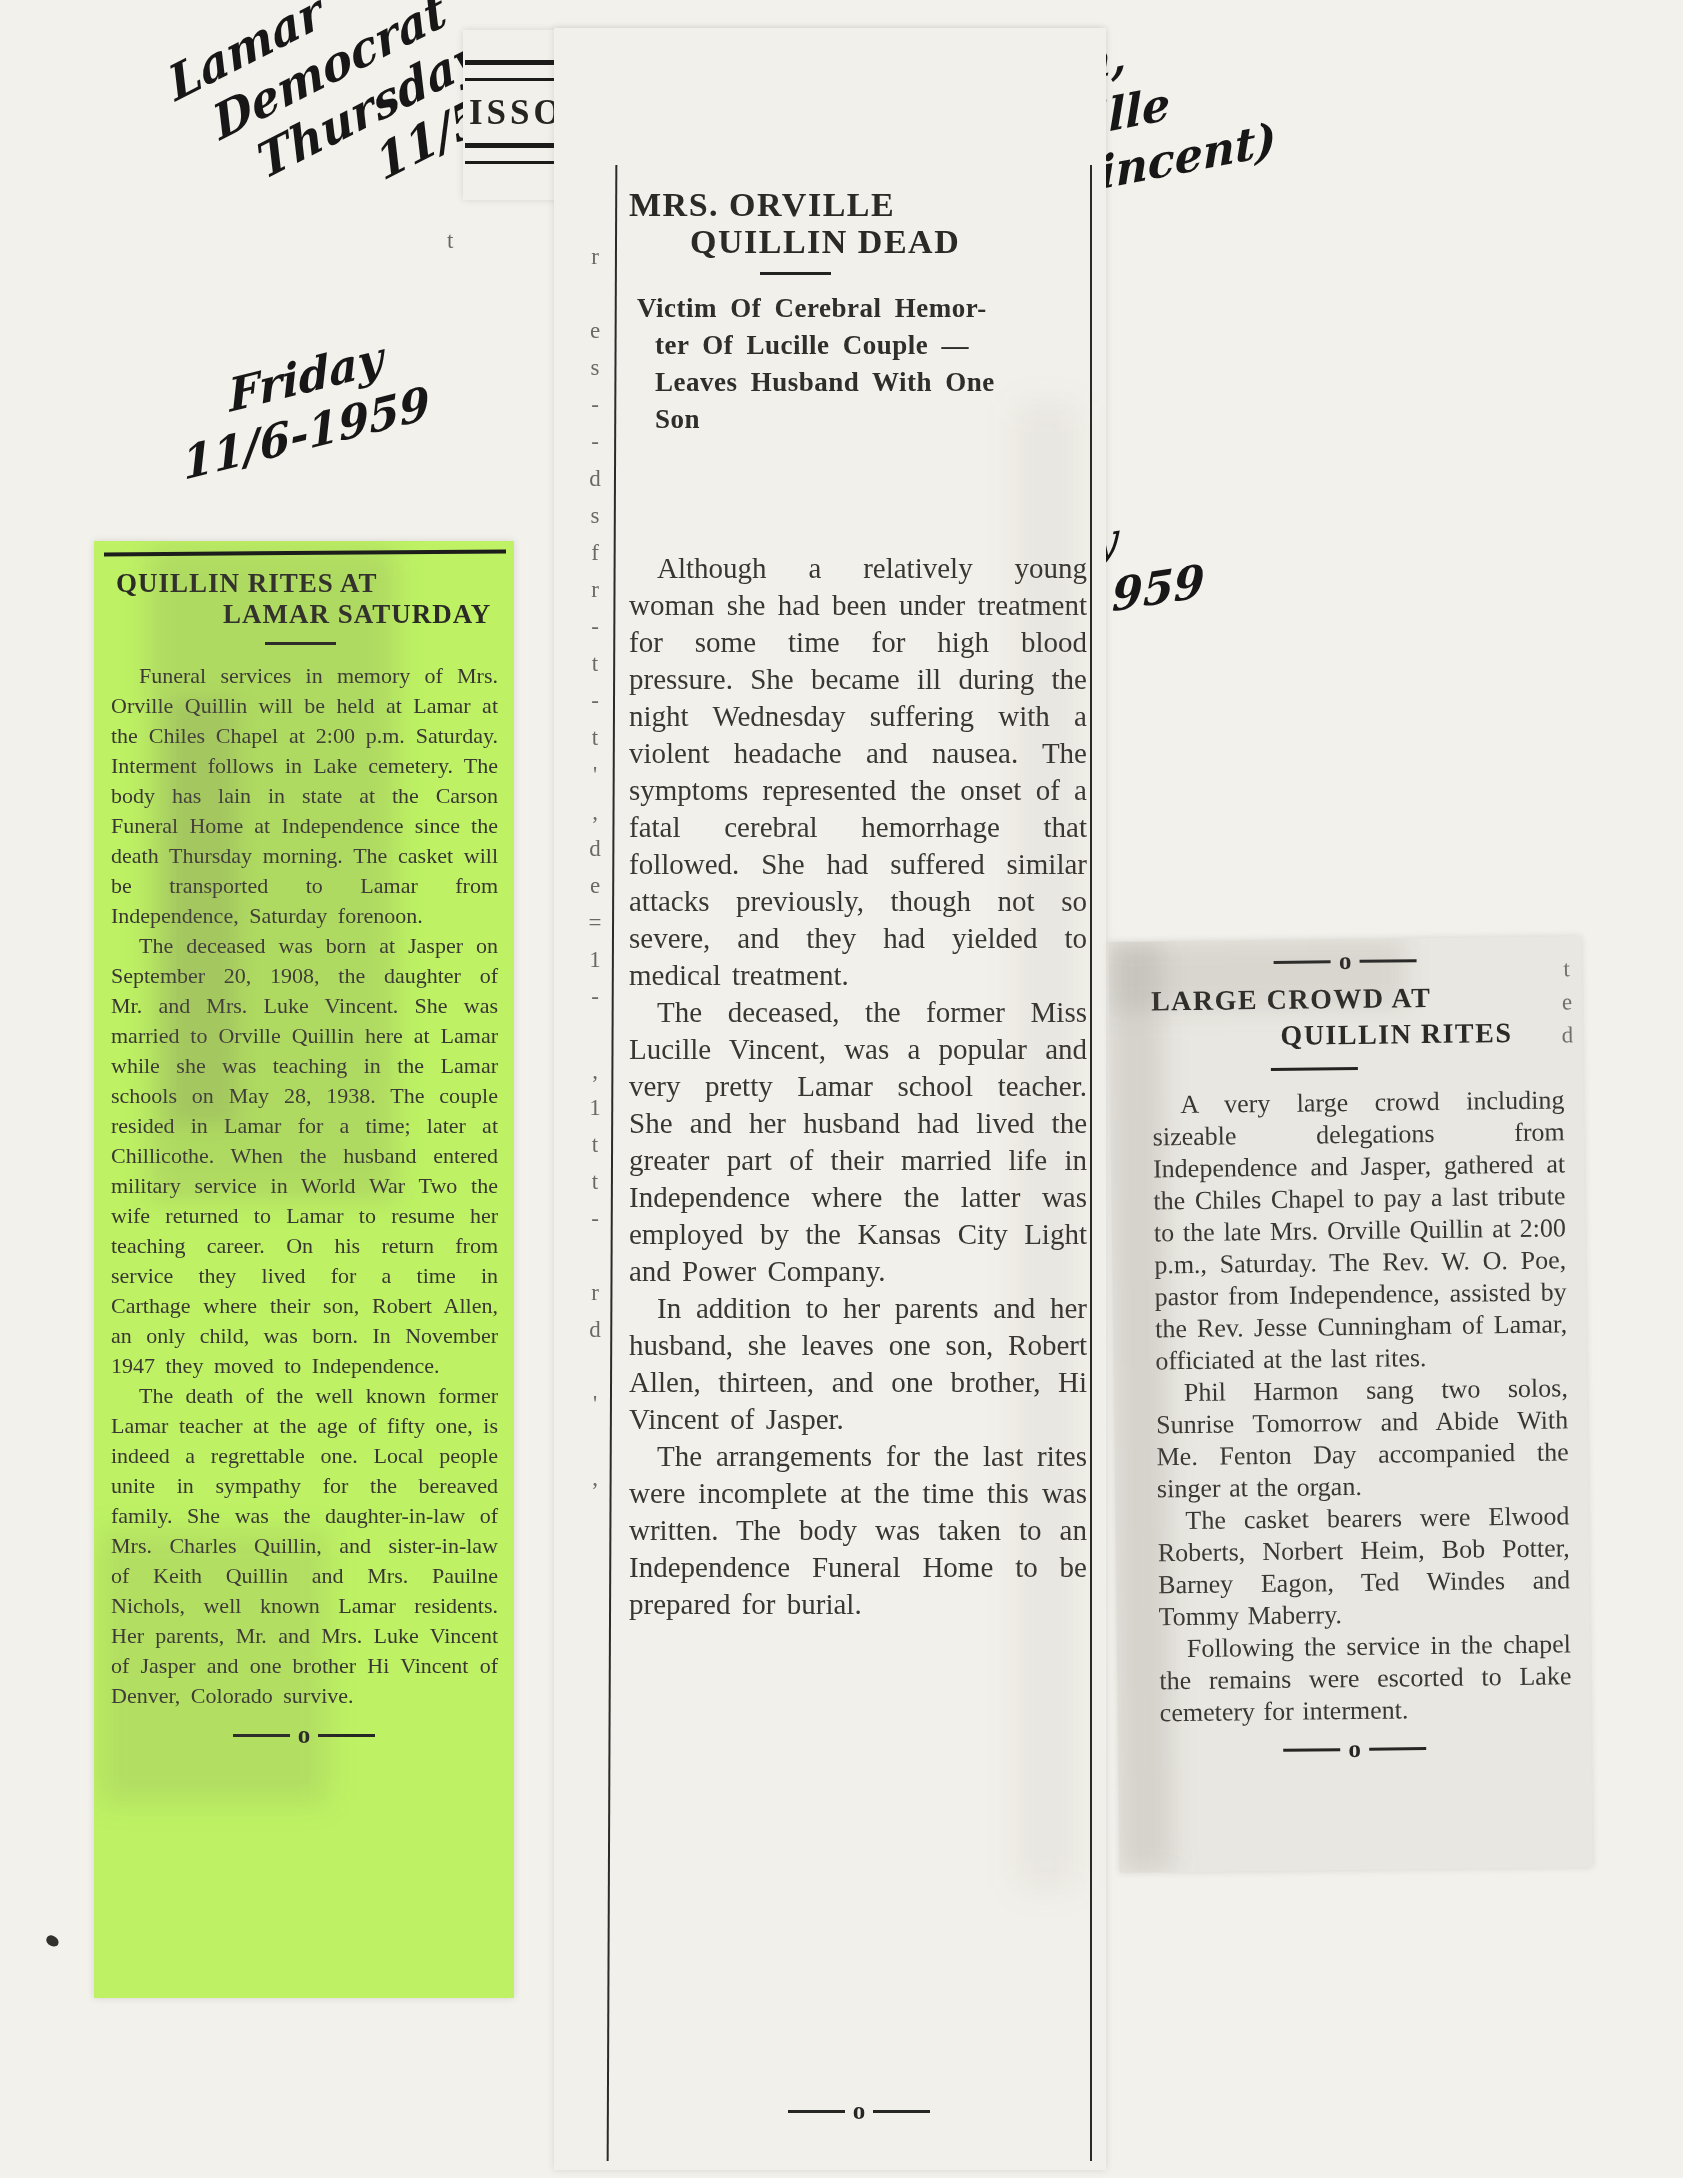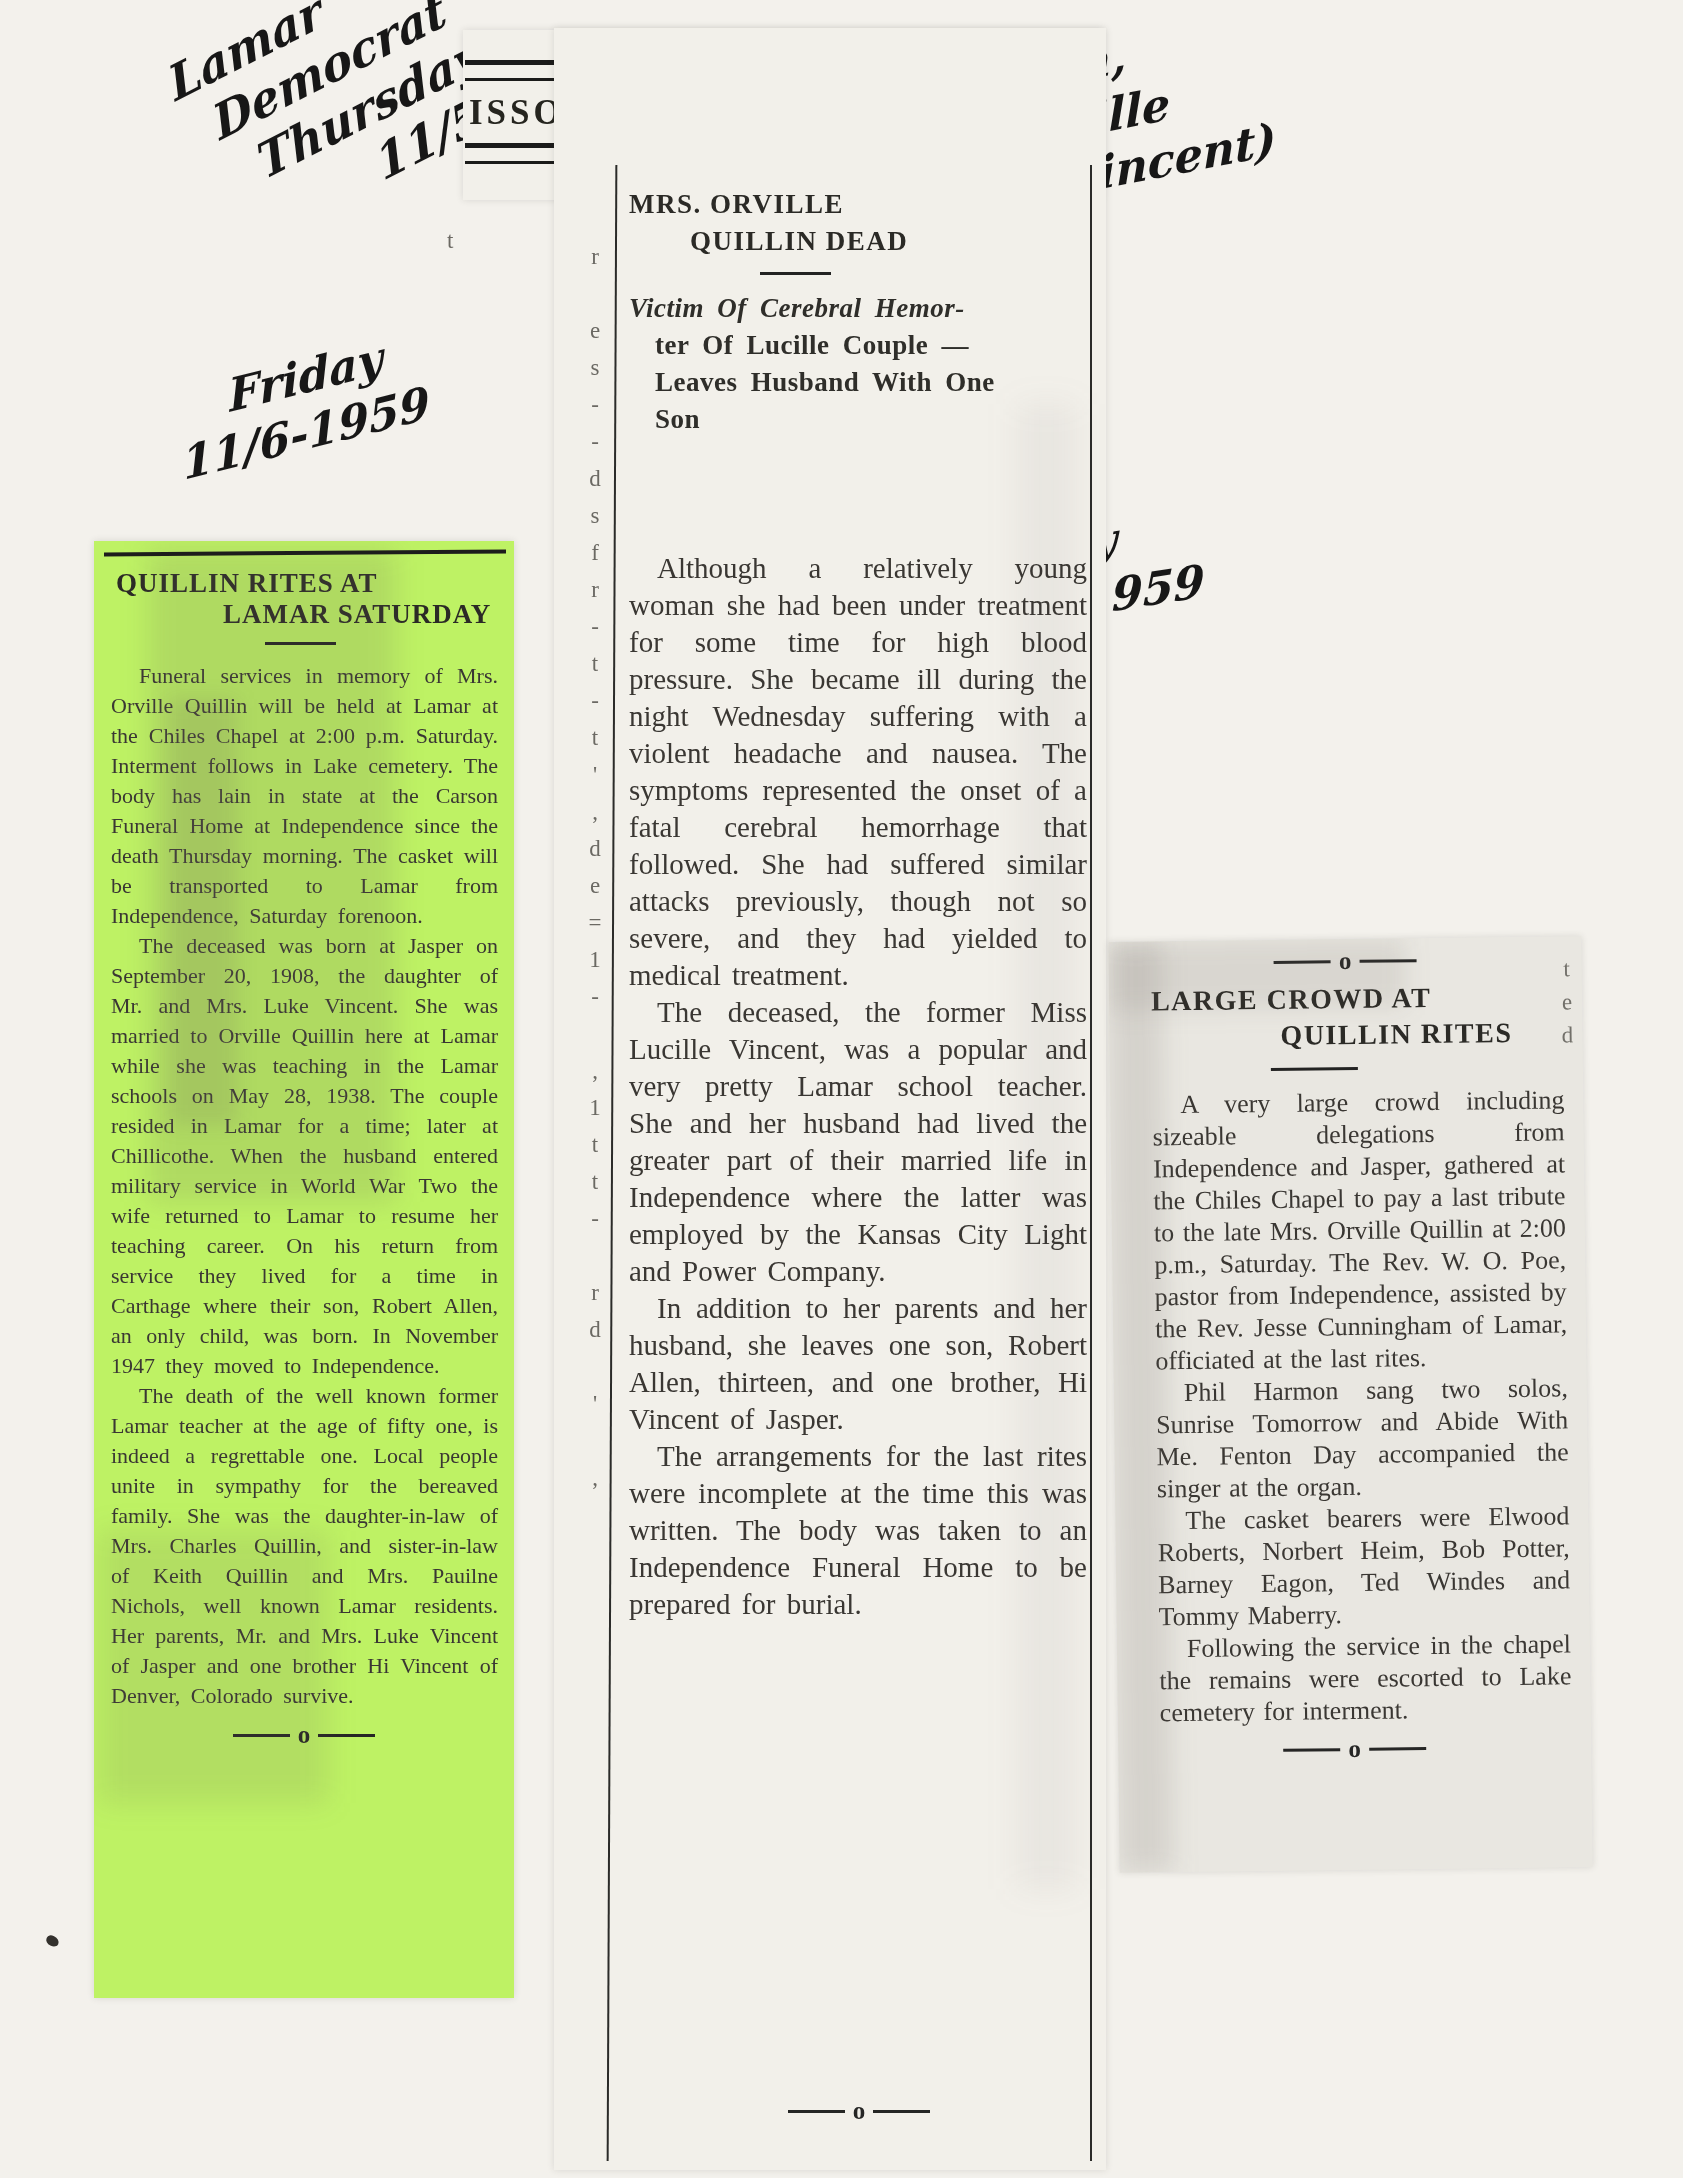--- a/index.html
+++ b/index.html
@@ -46,26 +46,26 @@
   .masthead-stray{position:absolute;left:400px;top:164px;font-size:30px;font-weight:bold;color:#2a2925;}
 
   
   #center-paper{left:554px;top:28px;width:552px;height:2142px;background:#f2f0ea;}
   .col-rule{position:absolute;width:2px;background:#2b2b29;top:137px;height:1996px;}
   #center-rule-left{left:57px;transform:rotate(0.25deg);}
   #center-rule-right{left:536px;}
   .stray-col{position:absolute;left:28px;top:210px;width:26px;font-size:23px;color:#4a4842;opacity:.8;text-align:center;}
   .stray-col .stray-char-c{height:37px;line-height:37px;}
   #center-headline{position:absolute;left:75px;top:158px;width:460px;color:#2b2a26;}
-  .head-line{font-size:27px;font-weight:bold;letter-spacing:1.5px;line-height:37px;white-space:nowrap;}
+  .head-line{font-size:34px;font-weight:bold;letter-spacing:1.5px;line-height:37px;white-space:nowrap;}
   .head-line.indent2{margin-left:61px;}
   .headline-divider{width:71px;height:3px;background:#232322;margin:12px 0 0 131px;}
   .subhead{margin-top:15px;font-size:27px;font-weight:bold;line-height:37px;color:#2f2e2a;letter-spacing:0.5px;word-spacing:6px;}
   .subhead .subhead-line{margin-left:26px;white-space:nowrap;}
-  .subhead .subhead-line:first-child{margin-left:0;font-style:italic;}
+  .subhead .subhead-line:first-child{margin-left:8px;}
   .article-body{text-align:justify;color:#3a3733;}
   .article-body p{margin:0;text-indent:28px;}
   #center-body{position:absolute;left:75px;top:522px;width:458px;font-size:29px;line-height:37px;word-spacing:4px;}
   .ornament{display:flex;align-items:center;justify-content:center;gap:8px;margin-top:30px;}
   .orn-line{width:57px;height:3px;background:#262625;}
   .orn-o{font-size:25px;font-weight:bold;line-height:20px;color:#262625;}
   .c-streak{left:463px;top:376px;width:59px;height:1485px;background:rgba(110,105,97,.07);filter:blur(16px);}
 
   
   #left-paper{left:94px;top:541px;width:420px;height:1457px;background:#bef264;}

